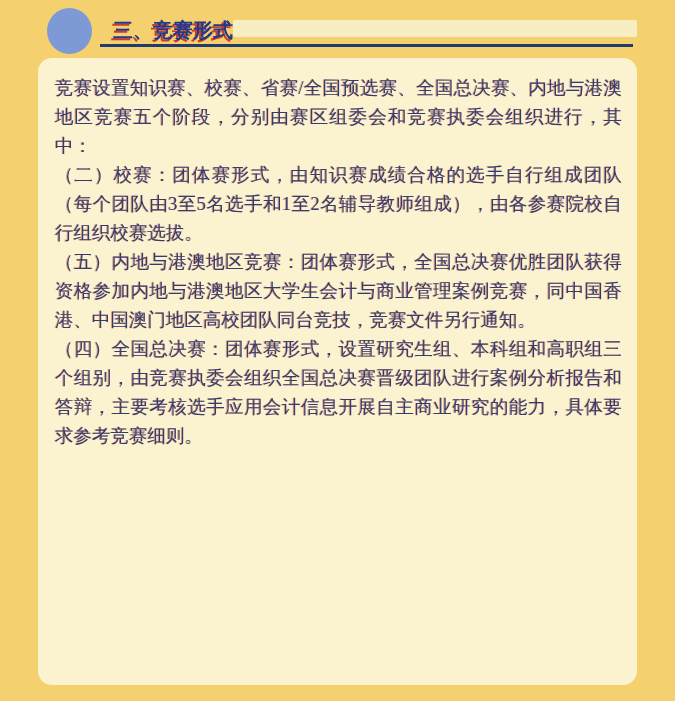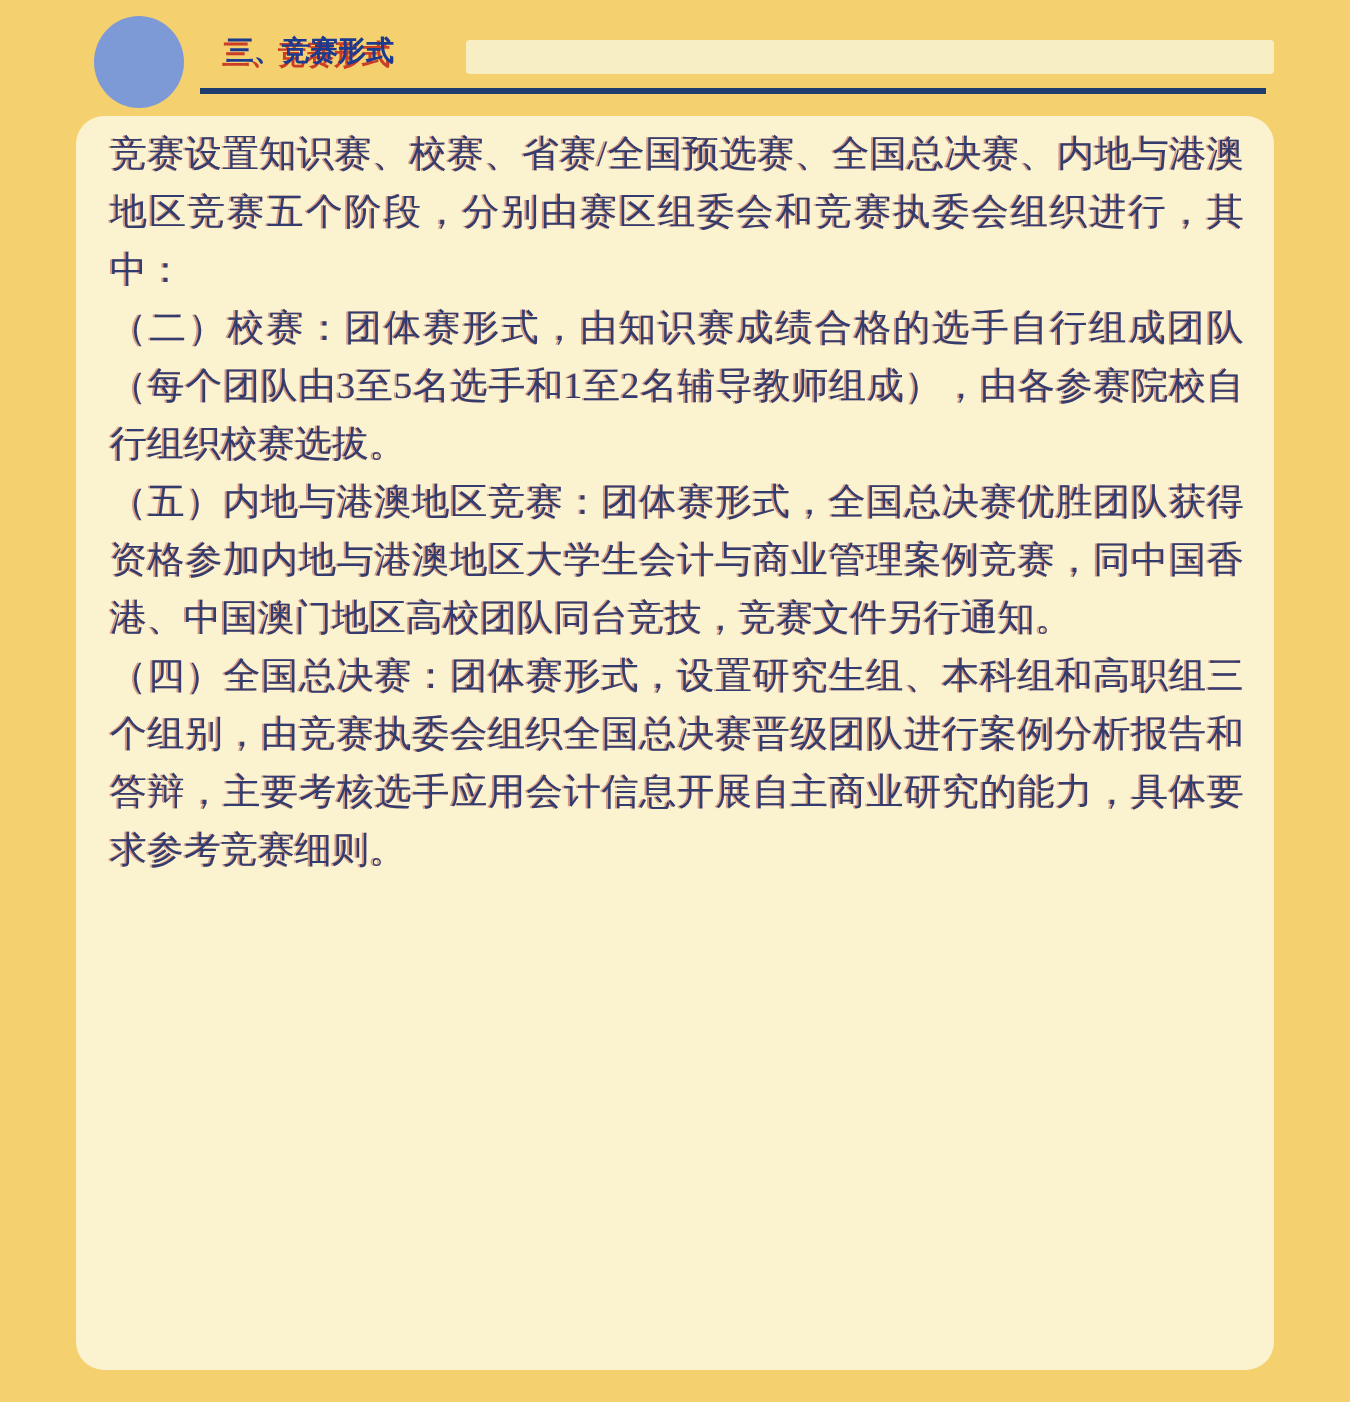--- a/index.html
+++ b/index.html
@@ -23,41 +23,41 @@
     left: 233px; top: 20px;
     width: 404px; height: 17px;
     background: #f8eec4;
     border-radius: 2px;
   }
   .section-title {
     position: absolute;
     left: 113px; top: 17px;
     margin: 0;
     font-family: "Liberation Sans", sans-serif;
-    font-size: 14px;
+    font-size: 20px;
     font-weight: bold;
     color: #1c3a90;
     text-shadow: -2px 2px 0 rgba(197, 44, 31, 0.9);
     letter-spacing: 0;
     white-space: nowrap;
   }
   .title-rule {
     position: absolute;
     left: 100px; top: 44px;
     width: 533px; height: 3px;
     background: #1e3c6d;
   }
   .content-panel {
     position: absolute;
     left: 38px; top: 58px;
     width: 599px; height: 627px;
     box-sizing: border-box;
     background: #fbf2d0;
     border-radius: 14px;
-    padding: 6px 15px 0 17px;
+    padding: 16px 15px 0 17px;
   }
   .content-panel p {
     margin: 0;
     font-size: 18.5px;
     line-height: 29px;
     text-align: justify;
     text-justify: inter-ideograph;
     color: #333c6e;
     text-shadow: -1px 0 0 rgba(190, 70, 50, 0.5);
   }

